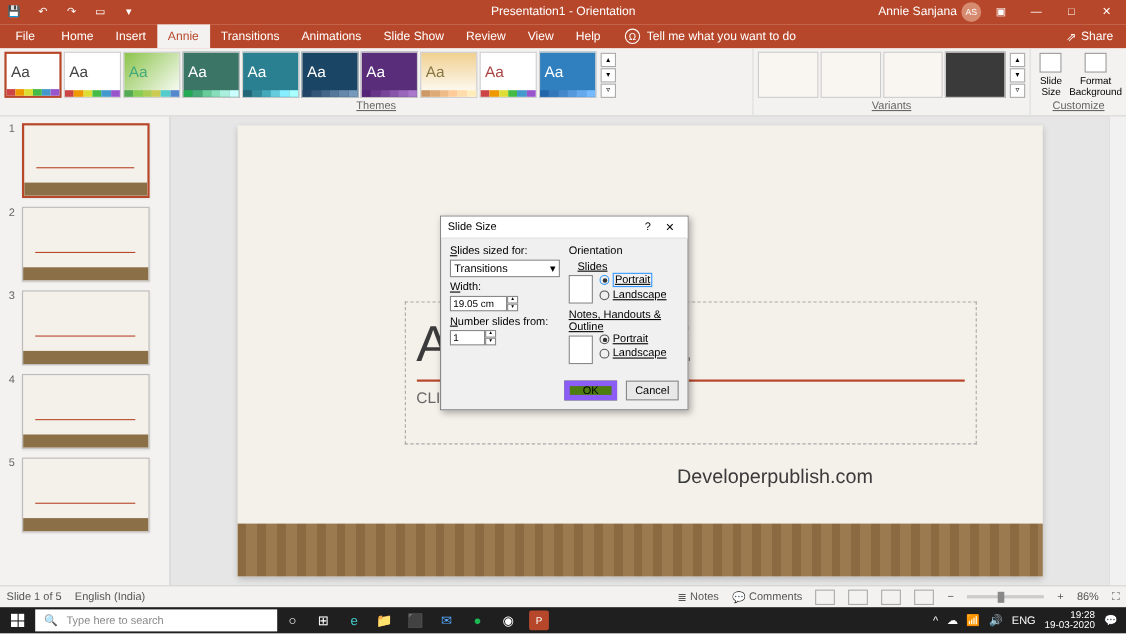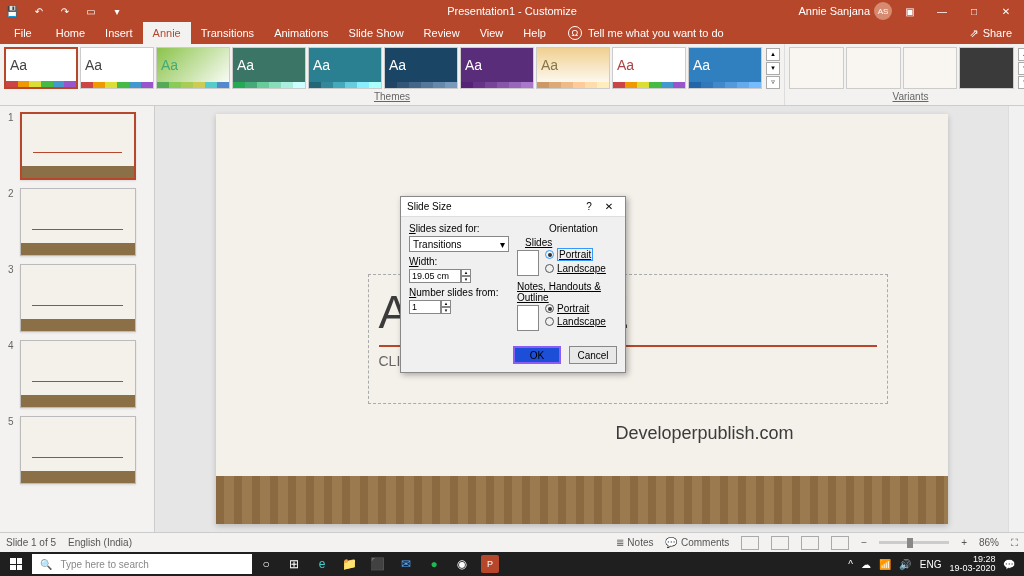--- a/index.html
+++ b/index.html
@@ -20,21 +20,21 @@
 .ribbon-tabs .tab.active { background: #f3f2f1; color: #b7472a; }
 .ribbon-tabs .tab.file { padding: 0 14px; }
 .tell-me { display: flex; align-items: center; gap: 6px; margin-left: 12px; }
 .tell-me-icon { width: 14px; height: 14px; border-radius: 50%; border: 1px solid #fff; display: flex; align-items: center; justify-content: center; font-size: 9px; }
 .share { margin-left: auto; padding: 0 12px; display: flex; align-items: center; gap: 4px; }
 
 
 .ribbon { height: 62px; background: #f3f2f1; border-bottom: 1px solid #ccc; display: flex; }
 .themes-section { flex: 1; display: flex; flex-direction: column; padding: 2px 4px; }
 .theme-gallery { flex: 1; display: flex; gap: 2px; align-items: center; }
-.theme-thumb { width: 74px; height: 42px; border: 1px solid #ccc; background: #fff; position: relative; cursor: pointer; display: flex; flex-direction: column; }
+.theme-thumb { width: 52px; height: 42px; border: 1px solid #ccc; background: #fff; position: relative; cursor: pointer; display: flex; flex-direction: column; }
 .theme-thumb.selected { border: 2px solid #b7472a; }
 .theme-aa { flex: 1; display: flex; align-items: center; justify-content: flex-start; padding-left: 4px; font-size: 14px; }
 .theme-strip { height: 6px; display: flex; }
 .theme-strip span { flex: 1; }
 .theme-more { width: 14px; display: flex; flex-direction: column; gap: 1px; margin-left: 2px; }
 .theme-more div { height: 13px; border: 1px solid #aaa; background: #fff; cursor: pointer; font-size: 7px; display: flex; align-items: center; justify-content: center; }
 .section-label { text-align: center; font-size: 10px; color: #666; padding: 1px 0; text-decoration: underline; }
 
 .variants-section { width: 252px; display: flex; flex-direction: column; padding: 2px 4px; border-left: 1px solid #ddd; }
 .variant-thumb { width: 55px; height: 42px; border: 1px solid #ccc; background: #f9f6f2; cursor: pointer; position: relative; }
@@ -95,44 +95,44 @@
 .dlg-col { flex: 1; }
 .dlg-label { margin-bottom: 2px; }
 .dlg-label u { text-decoration: underline; }
 .dlg-select { width: 100%; height: 16px; border: 1px solid #888; background: #fff; padding: 0 3px; display: flex; align-items: center; justify-content: space-between; }
 .dlg-spinner { display: flex; margin-top: 1px; }
 .dlg-spinner input { width: 52px; height: 14px; border: 1px solid #888; font-size: 9px; padding: 0 2px; }
 .dlg-spinner .spins { width: 10px; display: flex; flex-direction: column; }
 .dlg-spinner .spins div { flex: 1; border: 1px solid #888; font-size: 5px; text-align: center; background: #fff; cursor: pointer; line-height: 5px; }
 .dlg-field { margin-top: 4px; }
 .dlg-group { margin-top: 2px; text-decoration: underline; }
-.dlg-group-title { margin-bottom: 3px; margin-left: 32px; }
+.dlg-group-title { margin-bottom: 3px; }
 .dlg-radio-row { display: flex; align-items: flex-start; gap: 6px; margin-bottom: 5px; }
 .dlg-page-icon { width: 22px; height: 26px; border: 1px solid #888; background: #fff; margin-top: 2px; }
 .dlg-radios { display: flex; flex-direction: column; gap: 2px; }
 .dlg-radio { display: flex; align-items: center; gap: 3px; }
 .dlg-radio .r { width: 9px; height: 9px; border: 1px solid #555; border-radius: 50%; display: flex; align-items: center; justify-content: center; }
 .dlg-radio .r.on::after { content:''; width: 4px; height: 4px; background: #333; border-radius: 50%; }
 .dlg-radio.sel span { border: 1px solid #3399ff; padding: 0 1px; }
 .dialog-footer { padding: 4px 8px 8px; display: flex; justify-content: flex-end; gap: 8px; }
 .dlg-btn { width: 48px; height: 18px; border: 1px solid #888; background: #e8e8e8; cursor: pointer; display: flex; align-items: center; justify-content: center; }
-.dlg-btn.primary { border: 2px solid #8b5cf6; background: #1d4ed8; }
+.dlg-btn.primary { border: 5px solid #8b5cf6; background: #4d7c0f; }
 </style>
 </head>
 <body>
 
 <div class="titlebar">
   <div class="titlebar-left">
     <div class="qat-btn">💾</div>
     <div class="qat-btn">↶</div>
     <div class="qat-btn">↷</div>
     <div class="qat-btn">▭</div>
     <div class="qat-btn">▾</div>
   </div>
-  <div class="titlebar-center">Presentation1 - Customize</div>
+  <div class="titlebar-center">Presentation1 - Orientation</div>
   <div class="titlebar-right">
     <span>Annie Sanjana</span>
     <div class="user-av">AS</div>
     <div class="win-btn">▣</div>
     <div class="win-btn">—</div>
     <div class="win-btn">□</div>
     <div class="win-btn">✕</div>
   </div>
 </div>
 
@@ -286,20 +286,32 @@
       <div class="variant-thumb dark"></div>
       <div class="theme-more">
         <div>▴</div>
         <div>▾</div>
         <div>▿</div>
       </div>
     </div>
     <div class="section-label">Variants</div>
   </div>
   <div class="customize-section">
+    <div class="customize-btns">
+      <div class="cust-btn">
+        <div class="cust-icon"></div>
+        <span style="white-space:pre-line">Slide
+Size</span>
+      </div>
+      <div class="cust-btn">
+        <div class="cust-icon"></div>
+        <span style="white-space:pre-line">Format
+Background</span>
+      </div>
+    </div>
     <div class="section-label">Customize</div>
   </div>
 </div>
 
 <div class="work-area">
   <div class="slide-panel">
     <div class="slide-item">
         <span class="slide-num">1</span>
         <div class="slide-thumb selected">
           <div class="thumb-line"></div>

